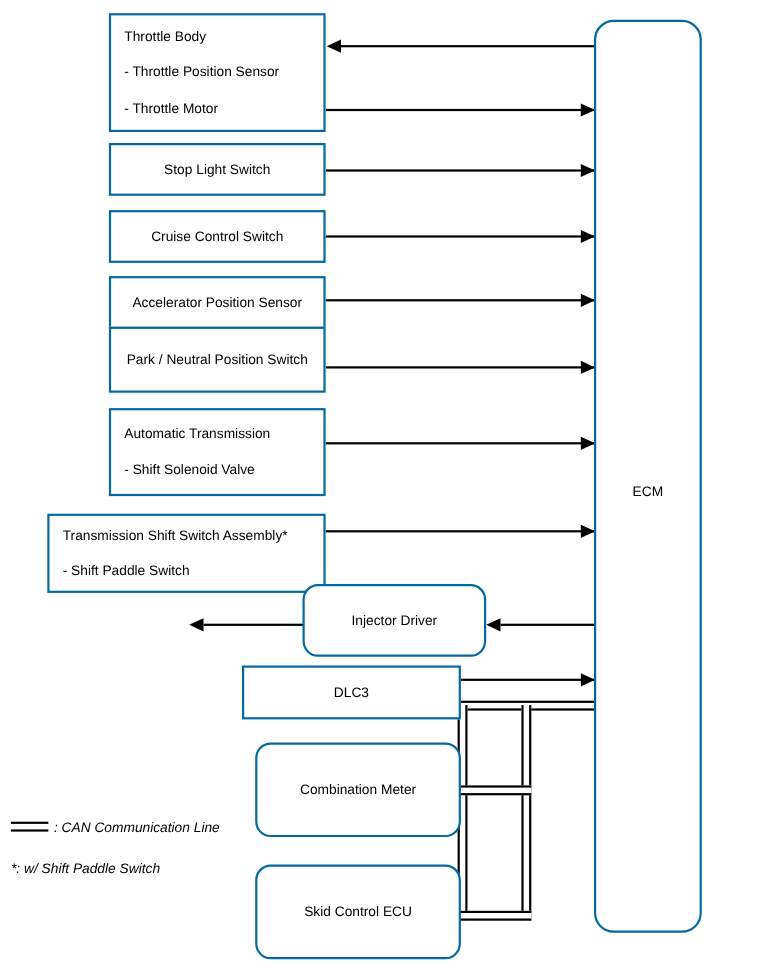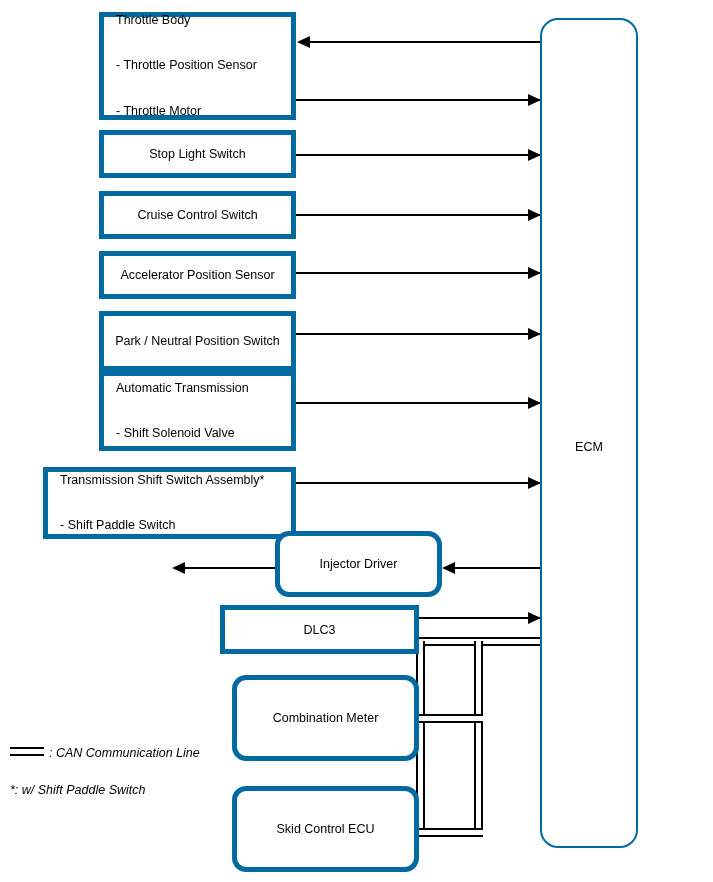--- a/index.html
+++ b/index.html
@@ -12,40 +12,40 @@
     position:relative;
     width:713px;
     height:882px;
     background:#ffffff;
     overflow:hidden;
   }
   
   .box{
     position:absolute;
     box-sizing:border-box;
-    border:5px solid #0369a1;
+    border:2px solid #0369a1;
     background:#ffffff;
     font-size:12.5px;
     color:#000000;
     line-height:1.15;
     z-index:5;
   }
   .box.rounded{ border-radius:14px; }
   .box .lines{
     position:absolute;
     left:0; right:0; top:50%;
     transform:translateY(-50%);
     text-align:center;
   }
   .box .lines.left{
     text-align:left;
     padding-left:12px;
   }
   .box .ln{ display:block; white-space:nowrap; }
-  .box .ln + .ln{ margin-top:31px; }
+  .box .ln + .ln{ margin-top:18px; }
 
   
   #ecm-box{
     border-width:2.5px;
     border-radius:18px;
   }
   #ecm-label{
     position:absolute;
     left:0; right:0;
     top:420px;
@@ -161,21 +161,21 @@
   <div class="arrow right" style="left:528px; top:209px;"></div>
 
   <div class="box" style="left:99px; top:251px; width:197px; height:48px;">
     <div class="lines">
       <span class="ln">Accelerator Position Sensor</span>
     </div>
   </div>
   <div class="wire h" style="left:296px; top:272px; width:245px;"></div>
   <div class="arrow right" style="left:528px; top:267px;"></div>
 
-  <div class="box" style="left:99px; top:311px; width:197px; height:60px;">
+  <div class="box" style="left:99px; top:297px; width:197px; height:60px;">
     <div class="lines">
       <span class="ln">Park / Neutral Position Switch</span>
     </div>
   </div>
   <div class="wire h" style="left:296px; top:333px; width:245px;"></div>
   <div class="arrow right" style="left:528px; top:328px;"></div>
 
   <div class="box" style="left:99px; top:371px; width:197px; height:80px;">
     <div class="lines left">
       <span class="ln">Automatic Transmission</span>

